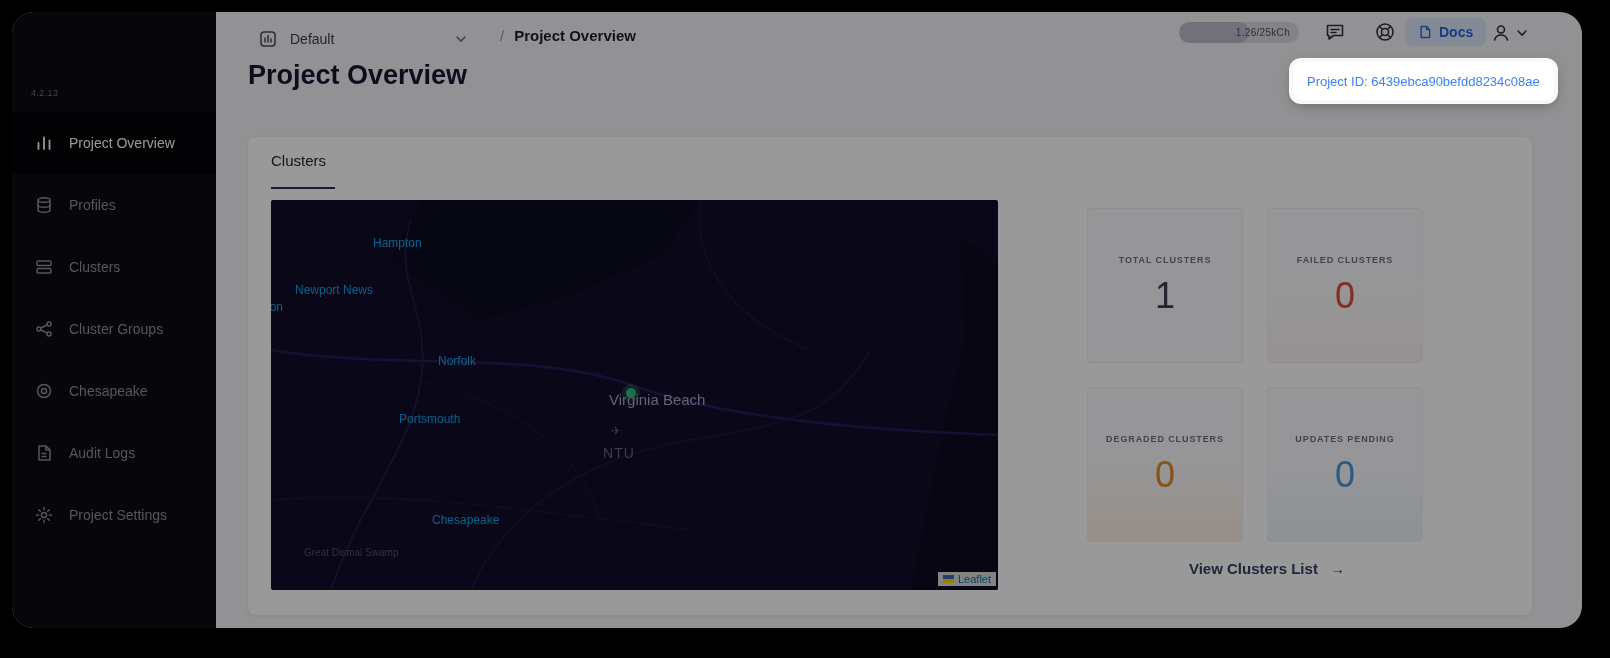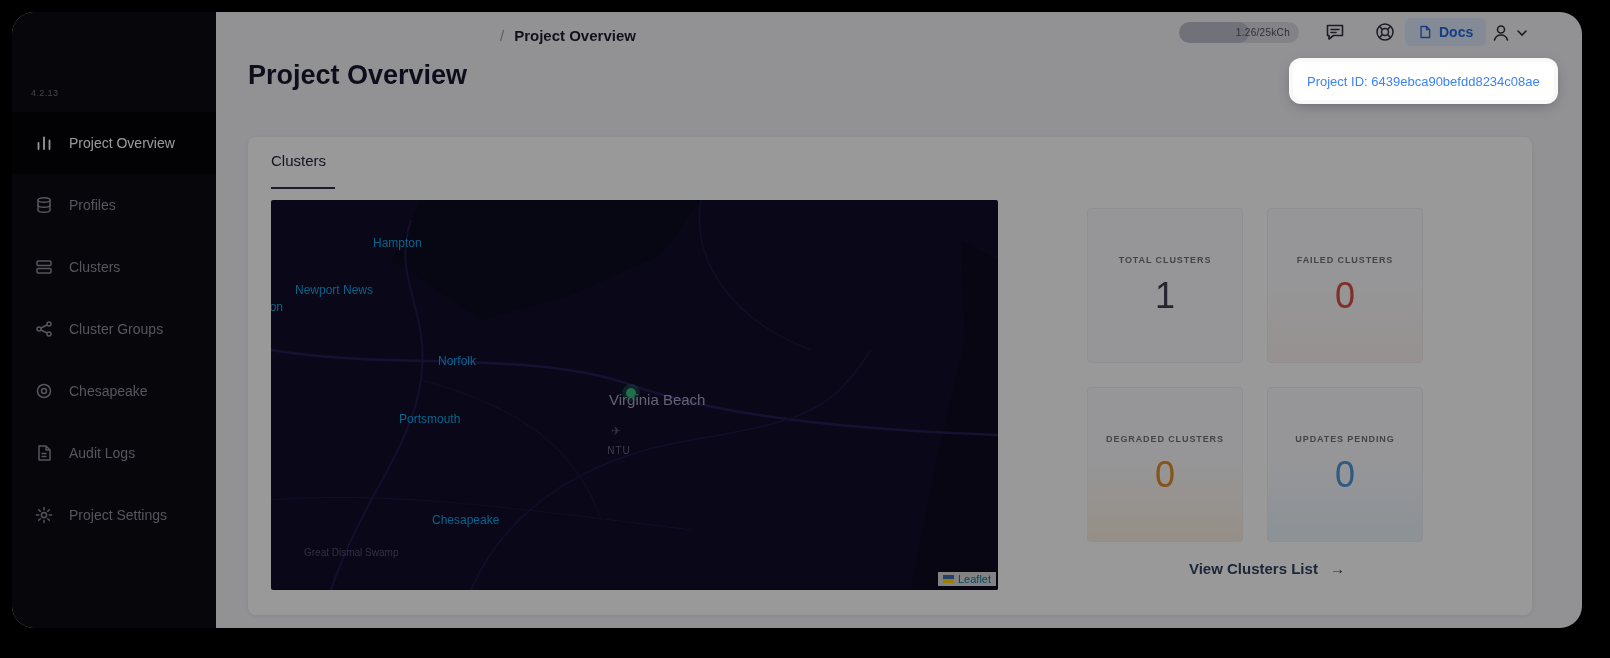--- a/index.html
+++ b/index.html
@@ -48,21 +48,21 @@
 
   
   .map { position:absolute; left:23px; top:63px; width:727px; height:390px; background:#100d28;
          overflow:hidden; border-radius:2px; cursor:grab; }
   .map svg.roads { position:absolute; left:0; top:0; }
   .map-label { position:absolute; color:#0ea5e9; font-size:12px; white-space:nowrap; }
   .map-label.major { color:#aaa3c4; font-size:15px; }
   .map-label.park { color:#575070; font-size:10px; }
   .poi-plane { position:absolute; left:340px; top:224px; color:#5c5578; font-size:12px; }
   .poi-name { position:absolute; left:324px; top:245px; width:48px; text-align:center;
-              color:#6a6480; font-size:10px; letter-spacing:1px; }
+              color:#6a6480; font-size:14px; letter-spacing:1px; }
   .marker { position:absolute; left:355px; top:188px; width:10px; height:10px; border-radius:50%;
             background:#35b97e; box-shadow:0 0 0 4px rgba(53,185,126,0.25); cursor:pointer; }
   .attribution { position:absolute; right:2px; bottom:4px; background:rgba(255,255,255,0.85);
                  padding:1px 5px; display:flex; align-items:center; gap:4px; }
   .attribution a { color:#0078A8; font-size:11px; text-decoration:none; }
   .flag { width:11px; height:8px; display:inline-block; }
   .flag .b { display:block; width:100%; height:4px; background:#4269b2; }
   .flag .y { display:block; width:100%; height:4px; background:#ffd500; }
 
   
@@ -146,20 +146,30 @@
         <div class="nav-item">
           <svg width="18" height="18" viewBox="0 0 18 18" fill="none" stroke="currentColor" stroke-width="1.5" stroke-linecap="round">
               <circle cx="9" cy="9" r="2.6"></circle>
               <path d="M9 1.5v2.2M9 14.3v2.2M1.5 9h2.2M14.3 9h2.2M3.7 3.7l1.6 1.6M12.7 12.7l1.6 1.6M14.3 3.7l-1.6 1.6M5.3 12.7l-1.6 1.6"></path>
             </svg>
           <span>Project Settings</span>
         </div>
       </nav>
     </aside>
 
+    <div class="scope-select">
+      <svg width="18" height="18" viewBox="0 0 18 18" fill="none" stroke="#4a4a58" stroke-width="1.5" stroke-linecap="round">
+          <rect x="2" y="2" width="14" height="14" rx="3"></rect>
+          <path d="M6 12V8M9 12V5.5M12 12V9"></path>
+        </svg>
+      <span>Default</span>
+      <svg class="chev" width="12" height="12" viewBox="0 0 12 12" fill="none" stroke="#6a6a76" stroke-width="1.6" stroke-linecap="round">
+          <path d="M2 4l4 4 4-4"></path>
+        </svg>
+    </div>
 
     <div class="breadcrumb">
       <span class="crumb-sep">/</span>
       <span class="crumb-cur">Project Overview</span>
     </div>
 
     <div class="usage-pill">
       <span class="usage-fill"></span>
       <span class="usage-text">1.26/25kCh</span>
     </div>

